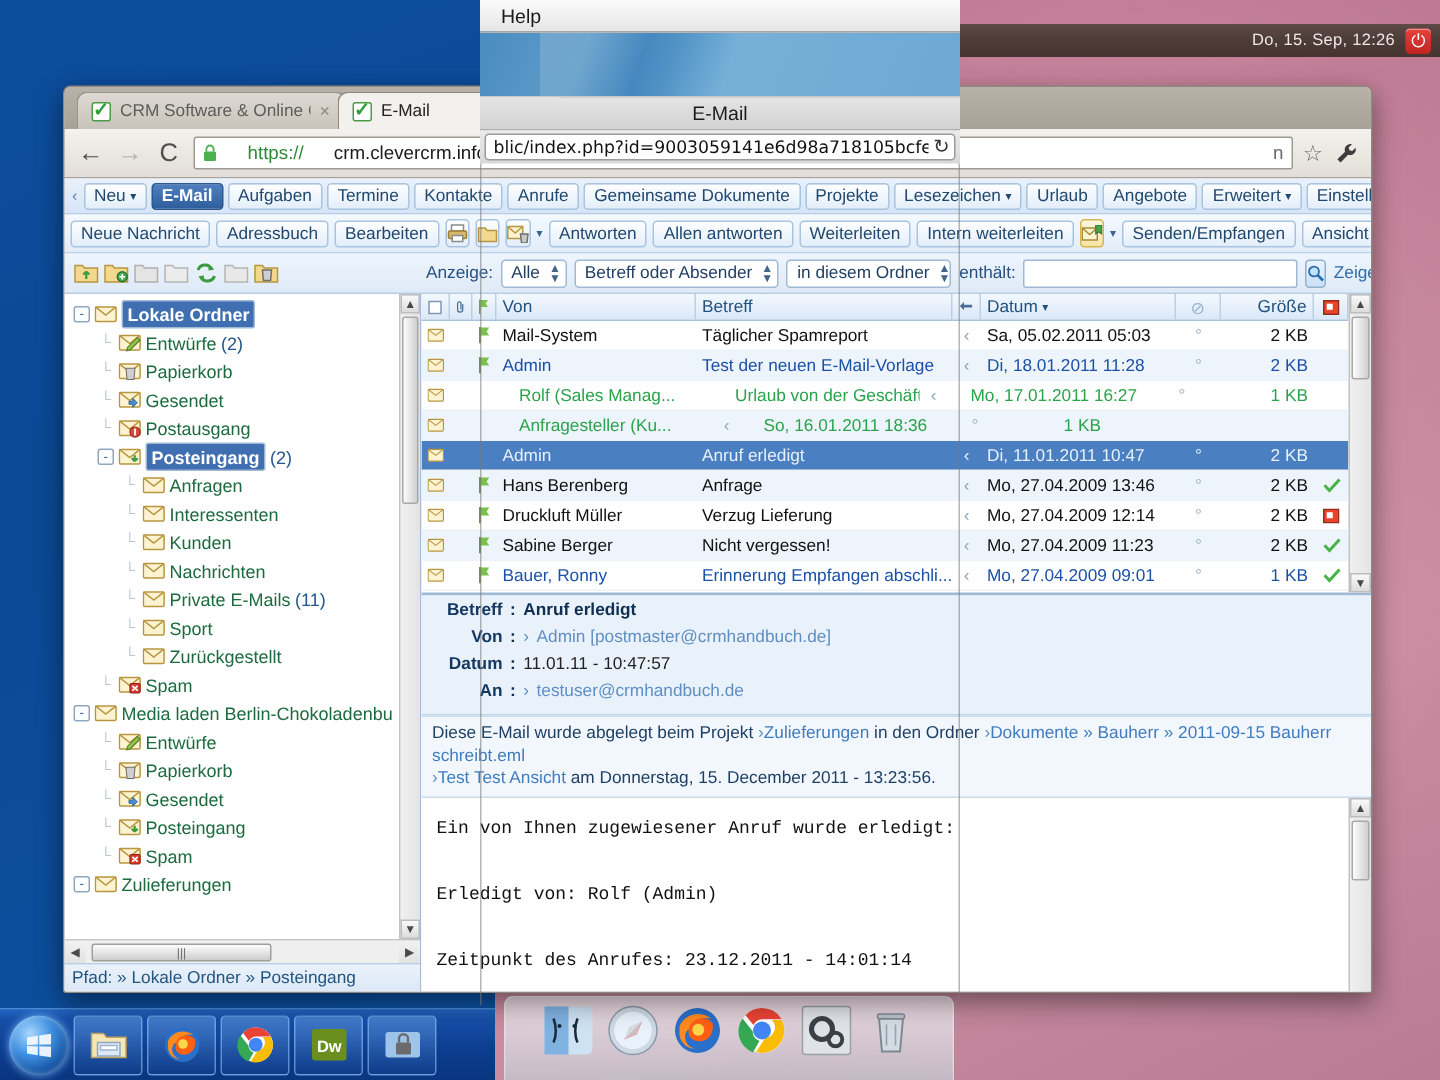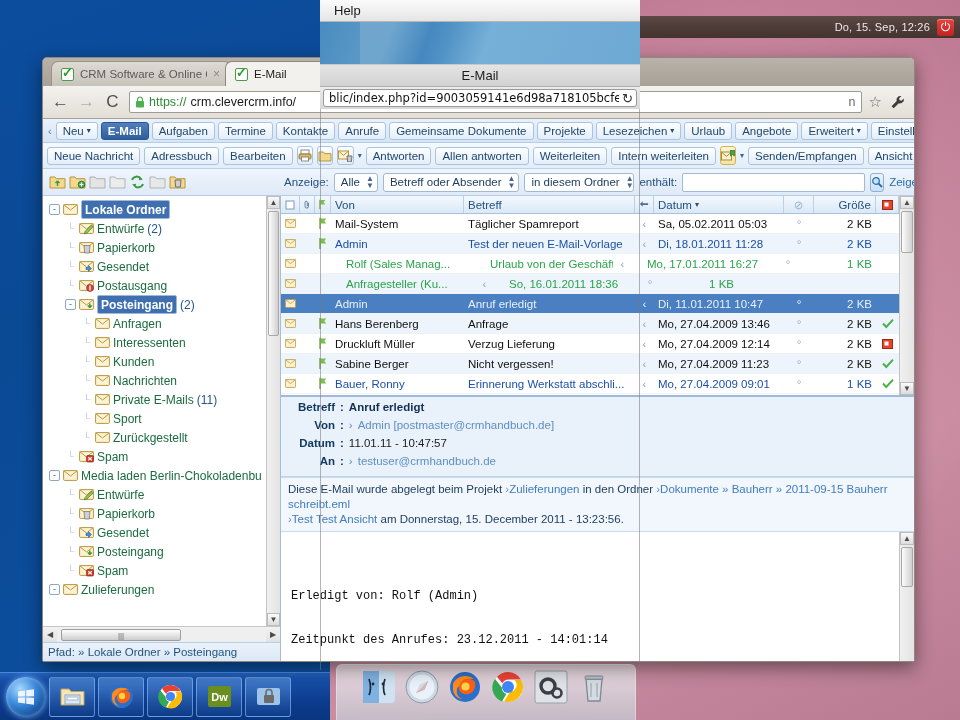--- a/index.html
+++ b/index.html
@@ -129,21 +129,21 @@
   .chrome-toolbar {
     height: 33px; background: linear-gradient(180deg,#f4f2ee,#e2ded7);
     border-bottom: 1px solid #a8a29a;
     display: flex; align-items: center; gap: 7px; padding: 0 8px;
   }
   .nav-ico { font-size: 17px; color: #4e4e4e; width: 19px; text-align:center; }
   .nav-ico.disabled { color: #b4b1ab; }
   .omnibox {
     flex: 1; height: 22px; background: #fff;
     border: 1px solid #9f9a92; border-radius: 2px;
-    display: flex; align-items: center; padding: 0 5px; gap: 4px;
+    display: flex; align-items: center; padding: 0 5px; gap: 20px;
     font-size: 12.5px; overflow: hidden; position: relative;
   }
   .lock { width: 10px; height: 12px; flex:none; }
   .url-scheme { color: #2f8a35; }
   .url-rest { color: #1a1a1a; white-space: nowrap; }
   .star-ico { font-size: 15px; color: #6f6a64; flex: none; }
   .wrench { width: 17px; height: 17px; flex:none; }
 
   
   .crm {
@@ -1167,21 +1167,21 @@
                     </svg>
                   </div>
                   <div class="c-att"></div>
                   <div class="c-flag">
                     <svg class="flagico" viewBox="0 0 8 11">
                       <path d="M1 0v11" stroke="#5f8a2c" stroke-width="1.2"></path>
                       <path d="M1.6 0.4h5.6L5.4 3l1.8 2.6H1.6z" fill="#7ac14a"></path>
                     </svg>
                   </div>
                   <div class="c-von c-blue">Bauer, Ronny</div>
-                  <div class="c-betr c-blue">Erinnerung Werkstatt abschli...</div>
+                  <div class="c-betr c-blue">Erinnerung Empfangen abschli...</div>
                   <div class="c-rep">‹</div>
                   <div class="c-datum c-blue">Mo, 27.04.2009 09:01</div>
                   <div class="c-pri">°</div>
                   <div class="c-size c-blue">1 KB</div>
                   <div class="c-stat">
                     <svg width="12" height="11" viewBox="0 0 12 11">
                       <path d="M1 5.5 4.3 9 11 1.6" stroke="#49b249" stroke-width="2" fill="none"></path>
                     </svg>
                   </div>
                 </div>
@@ -1225,21 +1225,21 @@
             <span>Diese E-Mail wurde abgelegt beim Projekt</span>
             <span class="arrw">›</span><a href="#">Zulieferungen</a>
             <span>in den Ordner</span>
             <span class="arrw">›</span><a href="#">Dokumente » Bauherr » 2011-09-15 Bauherr schreibt.eml</a>
             <br>
             <span class="arrw">›</span><a href="#">Test Test Ansicht</a>
             <span>am Donnerstag, 15. December 2011 - 13:23:56.</span>
           </div>
 
           <div class="bodywrap">
-            <div class="bodytext">
+            <div class="bodytext"><span>Ein von Ihnen zugewiesener Anruf wurde erledigt:</span>
 <br><span>Erledigt von: Rolf (Admin)</span>
 <br><span>Zeitpunkt des Anrufes: 23.12.2011 - 14:01:14</span>
 <br>
 <br></div>
             <div class="body-vsb">
               <div class="vsb-arrow">▲</div>
               <div class="vsb-thumb" style="top:15px;height:40px"></div>
             </div>
           </div>
         </div>

